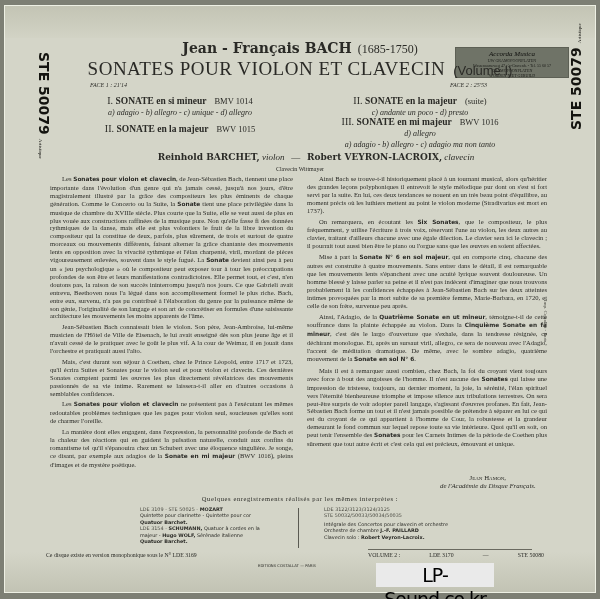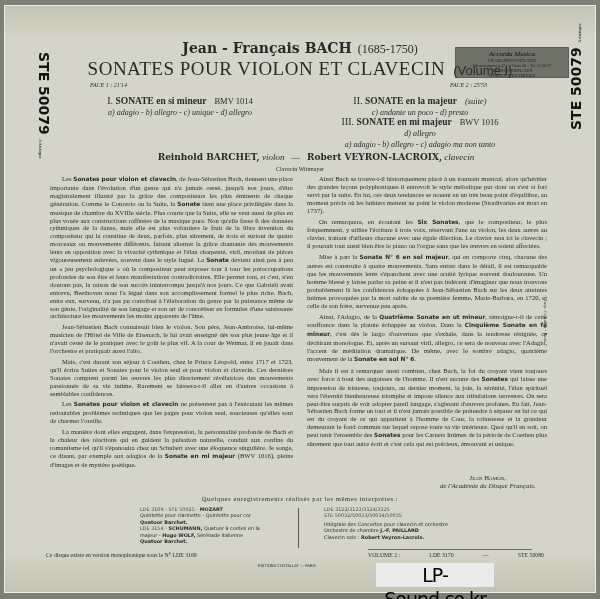--- a/index.html
+++ b/index.html
@@ -74,24 +74,25 @@
 </div>
 
 <div class="face" style="left:90px;top:82px;">FACE 1 :  21'14</div>
 <div class="face" style="left:450px;top:82px;">FACE 2 :  25'53</div>
 
 <div class="track" style="left:70px;top:95px;width:220px;">
   <div class="h"><span>I.</span> <b>SONATE en si mineur</b><span class="bwv">BMV  1014</span></div>
   <div class="mv">a) adagio  -  b) allegro  -  c) unique  -  d) allegro</div>
 </div>
 <div class="track" style="left:70px;top:123px;width:220px;">
+  <div class="h"><span>II.</span> <b>SONATE en la majeur</b><span class="bwv">BWV  1015</span></div>
 </div>
 
 <div class="track" style="left:310px;top:95px;width:220px;">
-  <div class="h"><span>II.</span> <b>SONATE en la majeur</b><span class="bwv" style="font-style:italic;">(suite)</span></div>
+  <div class="h"><span>II.</span> <b>SONATE en la majeur</b><span class="bwv" style="">(suite)</span></div>
   <div class="mv">c) andante un poco   -   d) presto</div>
 </div>
 <div class="track" style="left:310px;top:116px;width:220px;">
   <div class="h"><span>III.</span> <b>SONATE en mi majeur</b><span class="bwv">BWV  1016</span></div>
   <div class="mv">d) allegro</div>
   <div class="mv">a) adagio   -   b) allegro   -   c) adagio ma non tanto</div>
 </div>
 
 <div class="performers">
   <b>Reinhold BARCHET,</b> <i>violon</i>

